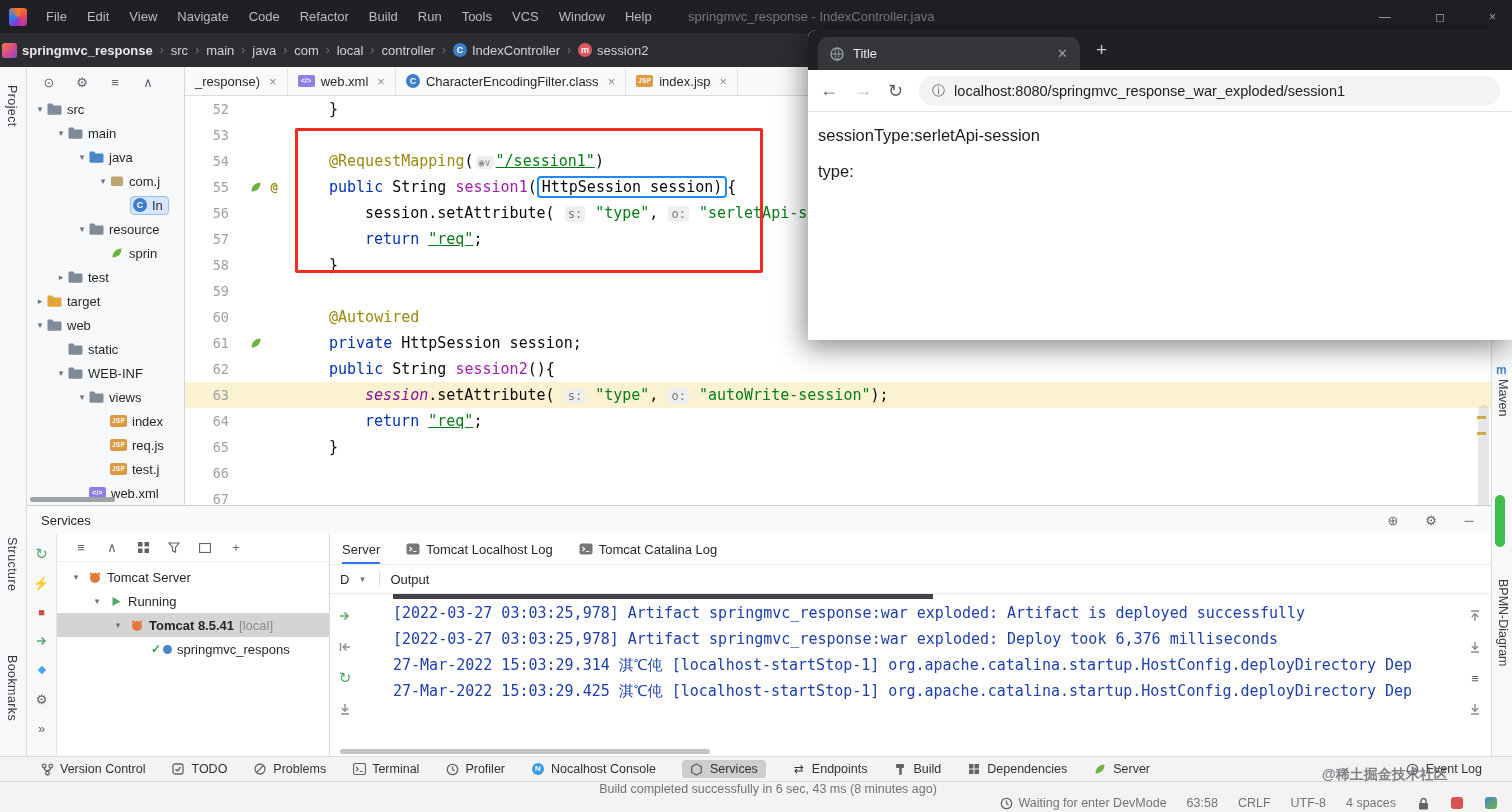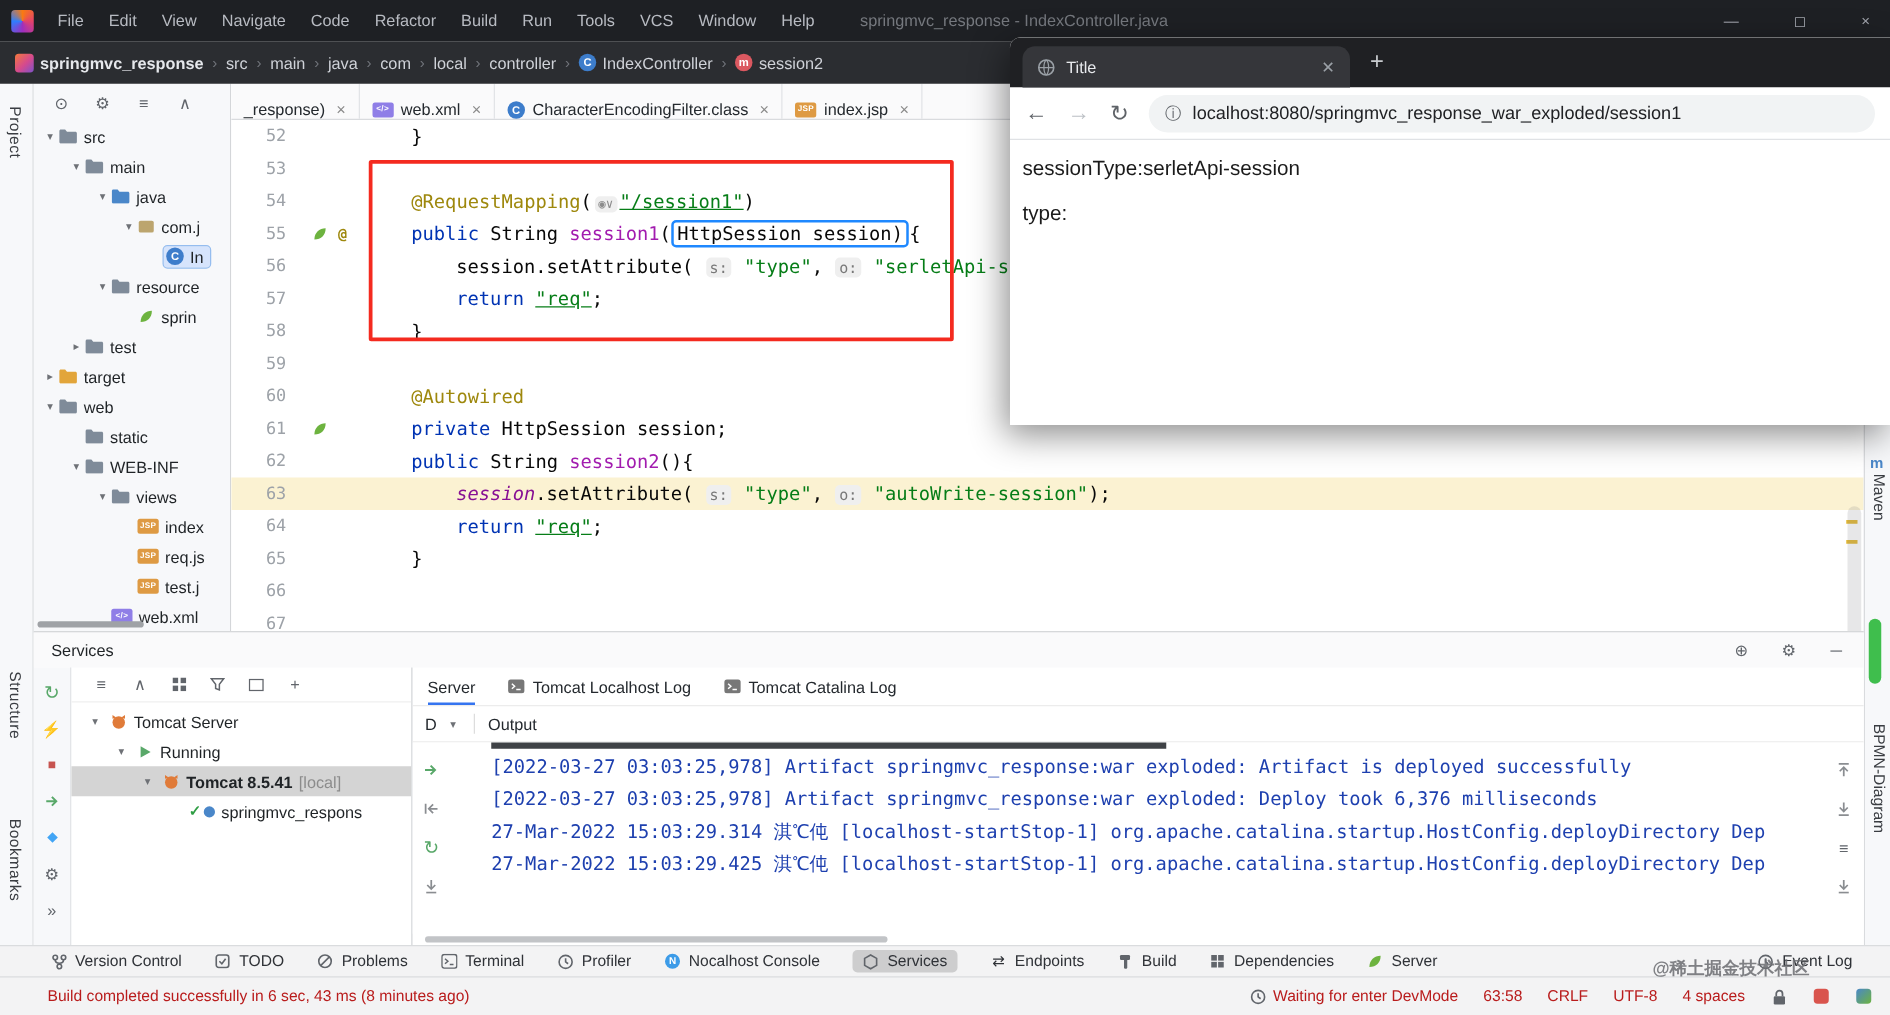--- a/index.html
+++ b/index.html
@@ -16,21 +16,21 @@
   
   #titlebar{position:absolute;left:0;top:0;width:1512px;height:33px;background:#1E2024;display:flex;align-items:center;color:#B8BBC2;font-size:13px;z-index:5;}
   .logo{width:18px;height:18px;margin:0 9px 0 9px;border-radius:3px;flex:none;
     background:conic-gradient(#f97a12,#e4426b,#9d2fbf,#2e7eff,#f97a12);}
   #menus{display:flex;align-items:center;height:33px;}
   .menu-item{padding:0 10px;height:33px;line-height:33px;cursor:default;}
   #win-title{position:absolute;left:688px;top:0;height:33px;line-height:33px;color:#75787E;font-size:13px;white-space:nowrap;}
   .win-controls{position:absolute;right:0;top:0;height:33px;display:flex;align-items:center;gap:44px;padding-right:16px;color:#9DA0A8;font-size:12px;z-index:60;}
 
   
-  #navbar{position:absolute;left:0;top:33px;width:1512px;height:34px;background:#2B2D31;display:flex;align-items:center;padding-left:10px;color:#CFD2D8;font-size:13px;z-index:4;text-align:right;}
+  #navbar{position:absolute;left:0;top:33px;width:1512px;height:34px;background:#2B2D31;display:flex;align-items:center;color:#CFD2D8;font-size:13px;z-index:4;text-align:right;}
   #crumbs{display:flex;align-items:center;white-space:nowrap;}
   .crumb{display:inline-flex;align-items:center;gap:5px;padding:0 2px;cursor:default;}
   .crumb.bold{font-weight:bold;color:#E6E8EC;}
   .crumb-sep{color:#70737A;margin:0 5px;font-size:12px;}
 
   
   #leftstrip{position:absolute;left:0;top:67px;width:27px;height:689px;background:#F7F8FA;border-right:1px solid #D9DBDE;}
   .vlabel{position:absolute;left:5px;writing-mode:vertical-rl;font-size:12.5px;color:#3A3D42;letter-spacing:.4px;cursor:default;}
   #rightstrip{position:absolute;left:1491px;top:67px;width:21px;height:689px;background:#F7F8FA;border-left:1px solid #D9DBDE;}
   .vlabel-r{position:absolute;left:4px;writing-mode:vertical-rl;font-size:12.5px;color:#3A3D42;cursor:default;}
@@ -43,21 +43,21 @@
   #proj-tree{font-size:13px;color:#1F2326;}
   .trow{height:24px;display:flex;align-items:center;white-space:nowrap;cursor:default;}
   .chev{width:14px;font-size:9px;color:#6E7176;text-align:center;flex:none;}
   .twrap{display:inline-flex;align-items:center;gap:5px;}
   .twrap.psel{background:#D6E4FC;outline:1px solid #95BDEF;border-radius:3px;padding:1px 5px 1px 2px;}
   #proj-hscroll{position:absolute;bottom:3px;left:3px;width:85px;height:5px;background:#9FA2A6;border-radius:3px;}
 
   
   #editor{position:absolute;left:185px;top:67px;width:1306px;height:438px;background:#fff;overflow:hidden;}
   #etabs{height:29px;display:flex;align-items:stretch;background:#FAFAFB;border-bottom:1px solid #D9DBDE;}
-  .etab{display:flex;align-items:flex-end;gap:6px;padding:0 10px;border-right:1px solid #E2E4E7;font-size:13px;color:#24292E;white-space:nowrap;cursor:default;}
+  .etab{display:flex;align-items:center;gap:6px;padding:0 10px;border-right:1px solid #E2E4E7;font-size:13px;color:#24292E;white-space:nowrap;cursor:default;}
   .etab .close{color:#8B8B8B;font-size:13px;margin-left:3px;}
   #code{position:relative;}
   .crow{display:flex;height:26px;line-height:26px;white-space:pre;font-family:"DejaVu Sans Mono",monospace;font-size:15px;color:#080808;}
   .crow.hl{background:#FBF2D2;}
   .crow .ln{width:56px;flex:none;text-align:right;padding-right:12px;color:#9DA2A8;font-size:13.5px;}
   .crow .gut{width:52px;flex:none;display:inline-flex;align-items:center;gap:4px;padding-left:8px;}
   .crow .codetext{flex:1;}
   .tk-kw{color:#0033B3;}
   .tk-ann{color:#9E880D;}
   .tk-mth{color:#a21caf;}
@@ -99,21 +99,21 @@
   #con-hthumb{position:absolute;left:10px;top:2px;width:370px;height:5px;background:#C2C4C7;border-radius:3px;}
 
   
   #toolbar-bottom{position:absolute;left:0;top:756px;width:1512px;height:25px;background:#F3F3F4;border-top:1px solid #DADCDE;display:flex;align-items:center;font-size:12.5px;color:#2F3237;}
   #bb-left{display:flex;align-items:center;gap:26px;padding-left:40px;}
   .bbitem{display:inline-flex;align-items:center;gap:6px;white-space:nowrap;cursor:default;}
   .bbitem.active{background:#CDCDCE;border-radius:4px;padding:2px 8px;}
   #eventlog{margin-left:auto;display:flex;align-items:center;gap:26px;padding-right:30px;}
 
   
-  #statusbar{position:absolute;left:0;top:781px;width:1512px;height:31px;background:#F3F3F4;border-top:1px solid #DADCDE;display:flex;align-items:center;padding:0 14px 0 38px;font-size:12.5px;color:#b91c1c;}
+  #statusbar{position:absolute;left:0;top:781px;width:1512px;height:31px;background:#F3F3F4;border-top:1px solid #DADCDE;display:flex;align-items:center;padding:0 14px 0 38px;font-size:12.5px;color:#737373;flex-direction:column;}
   #status-right{margin-left:auto;display:flex;align-items:center;gap:20px;}
   .stitem{display:inline-flex;align-items:center;gap:5px;white-space:nowrap;cursor:default;}
 
   #watermark{position:absolute;left:1322px;top:766px;color:rgba(110,112,116,.88);font-size:14px;font-weight:600;z-index:58;}
 
   
   #browser{position:absolute;left:808px;top:30px;width:704px;height:310px;z-index:50;border-radius:8px 0 0 0;
     box-shadow:-4px 8px 28px rgba(0,0,0,.45);background:#fff;overflow:hidden;}
   .btabs{height:40px;background:#1F2023;display:flex;align-items:flex-end;padding-left:10px;}
   .btab{width:262px;height:33px;background:#35363A;border-radius:10px 10px 0 0;display:flex;align-items:center;gap:9px;padding:0 12px;color:#E8EAED;font-size:13px;}

